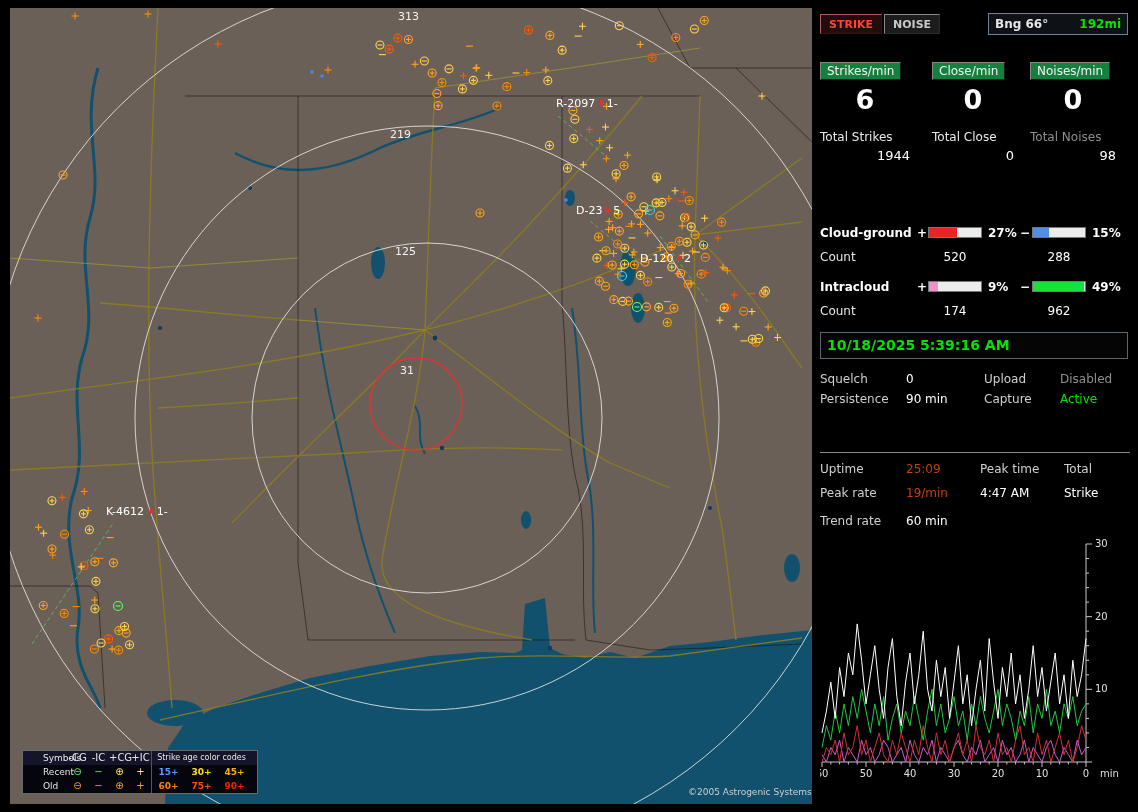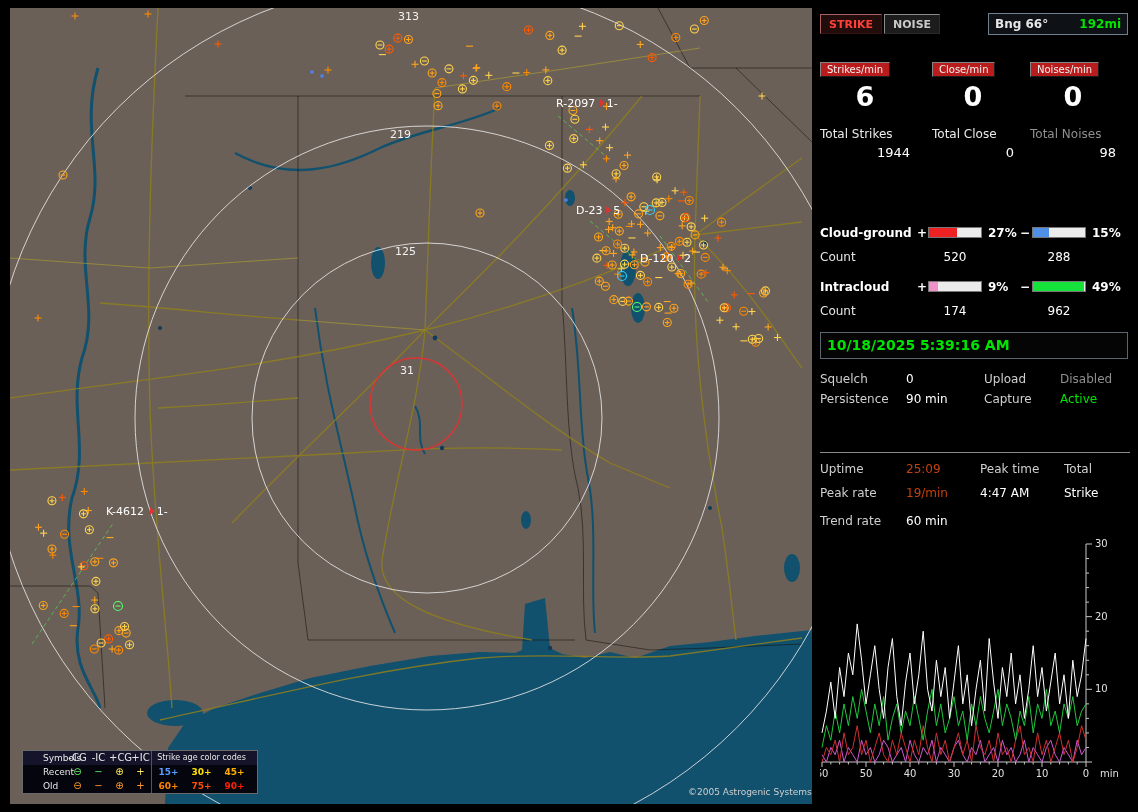--- a/index.html
+++ b/index.html
@@ -24,21 +24,21 @@
   #panel{position:absolute;left:820px;top:8px;width:310px;height:796px;color:#e6e6e6;font-size:12px}
   .btn{position:absolute;top:6px;height:20px;font-size:11px;font-weight:bold;padding:2px 8px;cursor:pointer;
        background:#1c1c1c;border:1px solid;border-color:#8a8a8a #2a2a2a #2a2a2a #8a8a8a;font-family:inherit}
   .btn.strike{left:0;color:#ff4238;background:#230c0c;border-color:#a86060 #351212 #351212 #a86060}
   .btn.noise{left:64px;color:#c9c9c9}
   .bngbox{position:absolute;right:2px;top:5px;width:140px;height:22px;background:#0e1216;border:1px solid #70808c;
           display:flex;justify-content:space-between;align-items:center;padding:0 6px;font-weight:bold;font-size:12px}
   .bngbox .rng{color:var(--c-green,#00e400)}
   .ratecol{position:absolute;top:54px}
   .ratecol.c1{left:0;width:90px}.ratecol.c2{left:112px;width:82px}.ratecol.c3{left:210px;width:86px}
-  .chip{display:inline-block;font-size:10px;background:#b91c1c;color:#f2f2f2;padding:1px 6px;
+  .chip{display:inline-block;font-size:12px;background:#15803d;color:#f2f2f2;padding:1px 6px;
         border:1px solid;border-color:#858585 #1b1b1b #1b1b1b #858585;cursor:pointer}
   .bignum{font-size:27px;font-weight:bold;color:#fff;text-align:center;margin-top:4px;height:34px}
   .totlab{font-size:12px;color:#eaeaea;margin-top:12px;white-space:nowrap}
   .ratecol.c3 .totlab{color:#8f8f8f}
   .totval{font-size:13px;color:#fff;text-align:right;margin-top:4px}
   #dist-title{position:absolute;top:194px;left:0;right:0;color:#cccccc;padding-bottom:5px;border-bottom:1px solid #8a8a8a}
   .drow{position:absolute;left:0;right:0;height:15px}
   .drow .dlabel{position:absolute;left:0;font-weight:bold;color:#fff}
   .drow .sign{position:absolute;font-weight:bold;color:#fff}
   .drow .s1{left:97px}.drow .s2{left:200px}

